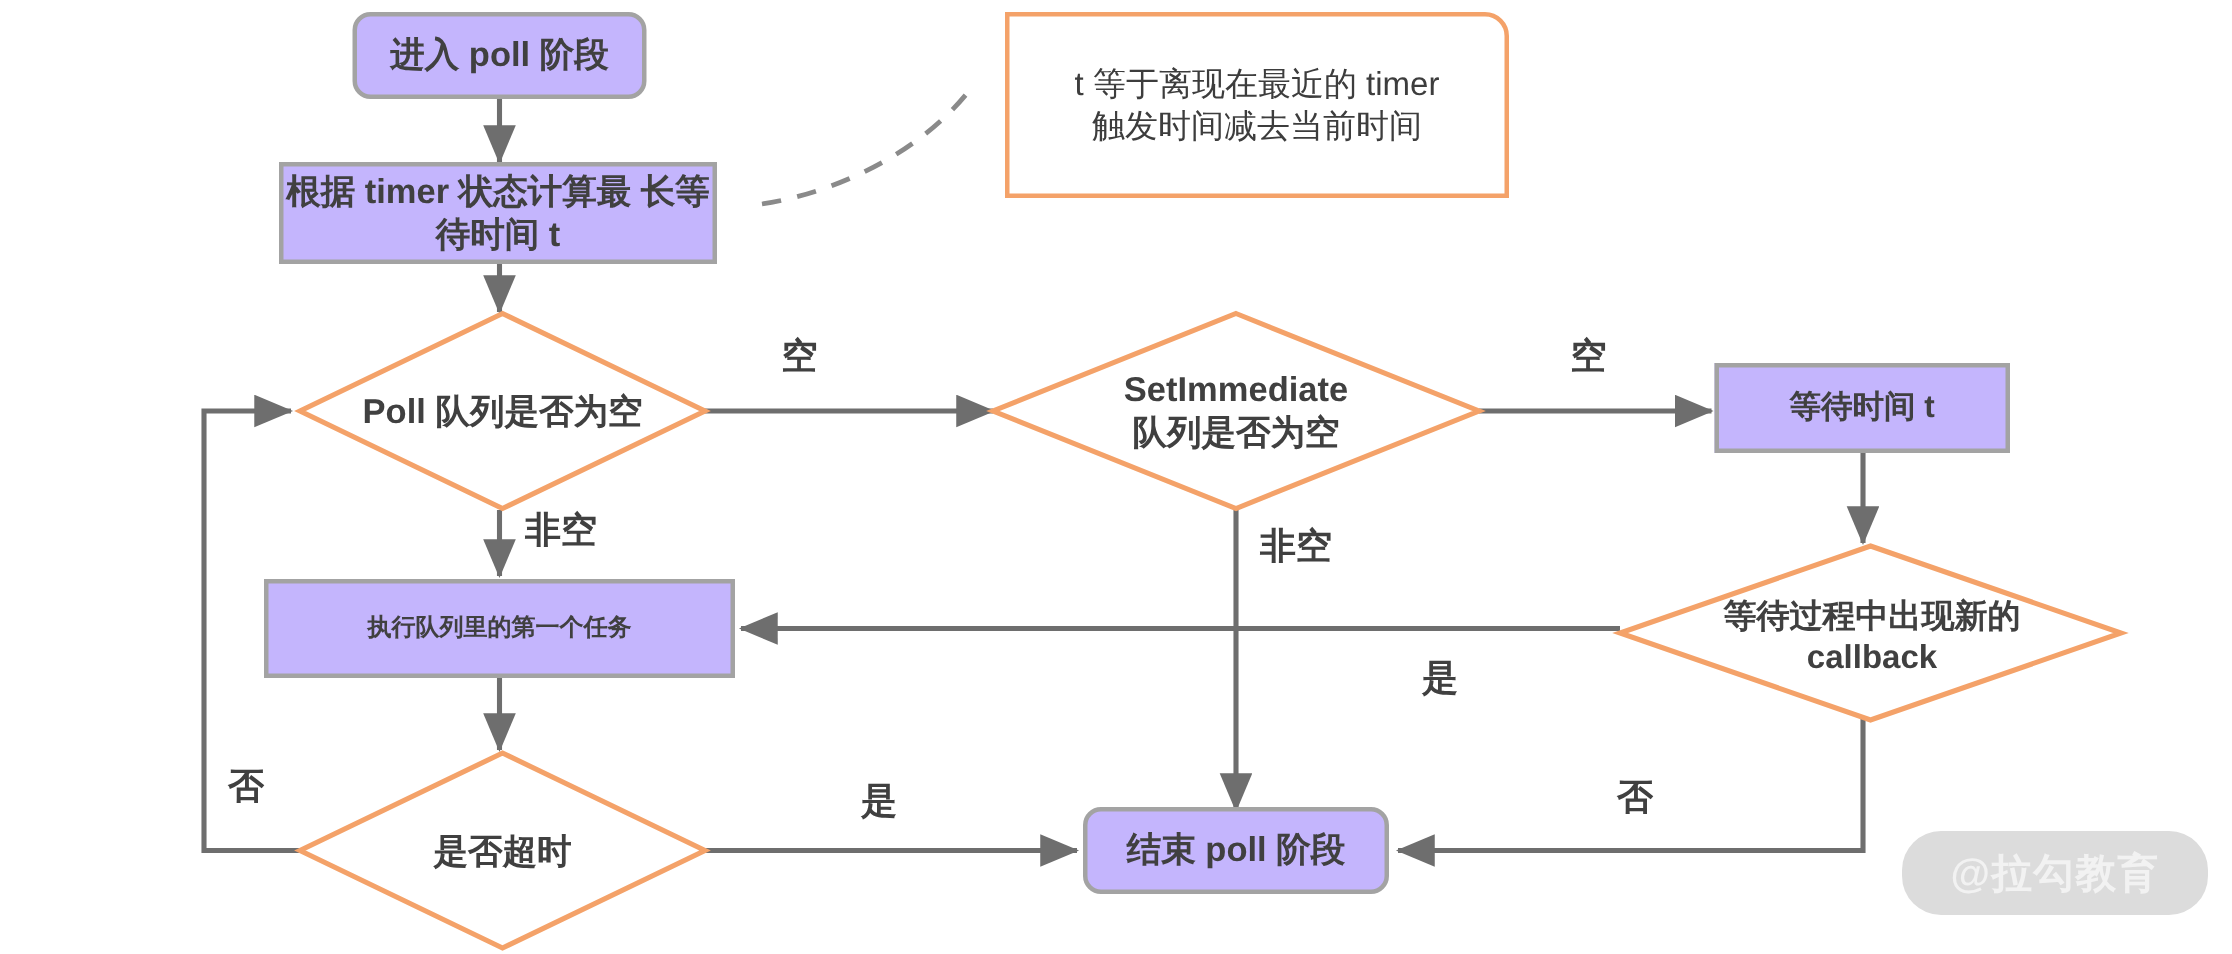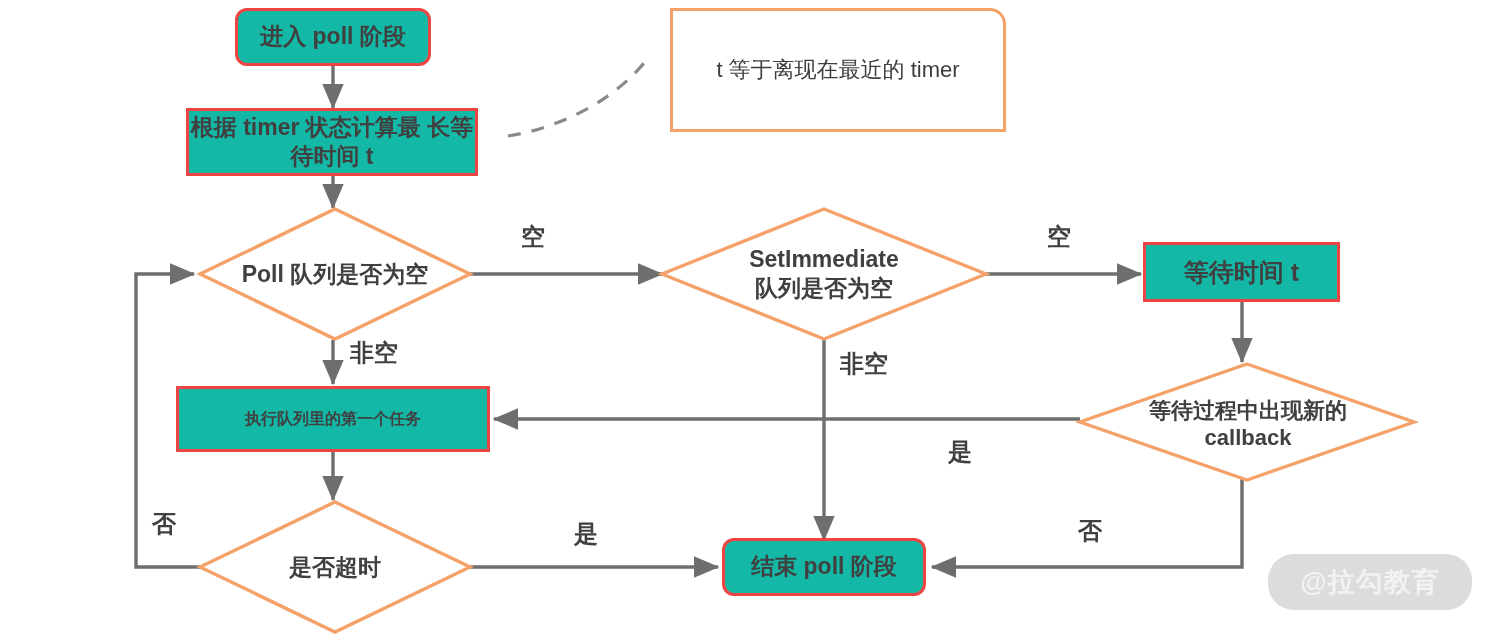--- a/index.html
+++ b/index.html
@@ -30,22 +30,22 @@
     display: flex;
     align-items: center;
     justify-content: center;
     text-align: center;
     color: #404040;
     font-weight: bold;
     line-height: 1.28;
     z-index: 3;
   }
   .box {
-    border: 3px solid #ef4444;
-    background: #14b8a6;
+    border: 3px solid #a3a3a3;
+    background: #c4b5fd;
   }
   .box.rounded {
     border-radius: 12px;
   }
   .note {
     border: 3px solid #F4A269;
     background: #ffffff;
     border-radius: 0 16px 0 0;
     font-weight: normal;
     color: #3d3d3d;
@@ -147,33 +147,34 @@
   <div class="node box" style="left:186px; top:108px; width:292px; height:68px; font-size:23px;text-align:center;">
     <span>
       <span>根据 timer 状态计算最</span>
       <span>长等待时间 t</span>
     </span>
   </div>
 
   <div class="node note" style="left:670px; top:8px; width:336px; height:124px; font-size:22px; padding:0 18px;">
     <span class="note-inner">
       <span>t 等于离现在最近的 timer</span>
+      <span>触发时间减去当前时间</span>
     </span>
   </div>
 
   <div class="diamond-label" style="left:684px; top:238px; width:280px; height:72px; font-size:23px; flex-direction:column;">
     <span>SetImmediate</span>
     <span>队列是否为空</span>
   </div>
 
   <div class="diamond-label" style="left:205px; top:254px; width:260px; height:40px; font-size:23px;">
     <span>Poll 队列是否为空</span>
   </div>
 
-  <div class="node box" style="left:1143px; top:242px; width:197px; height:60px; font-size:25px;">
+  <div class="node box" style="left:1143px; top:242px; width:197px; height:60px; font-size:21px;">
     <span>等待时间 t</span>
   </div>
 
   <div class="diamond-label" style="left:1105px; top:388px; width:286px; height:72px; font-size:22px; flex-direction:column;text-align:center;">
     <span>等待过程中出现新的</span>
     <span>callback</span>
   </div>
 
   <div class="node box" style="left:176px; top:386px; width:314px; height:66px; font-size:16px;">
     <span>执行队列里的第一个任务</span>

